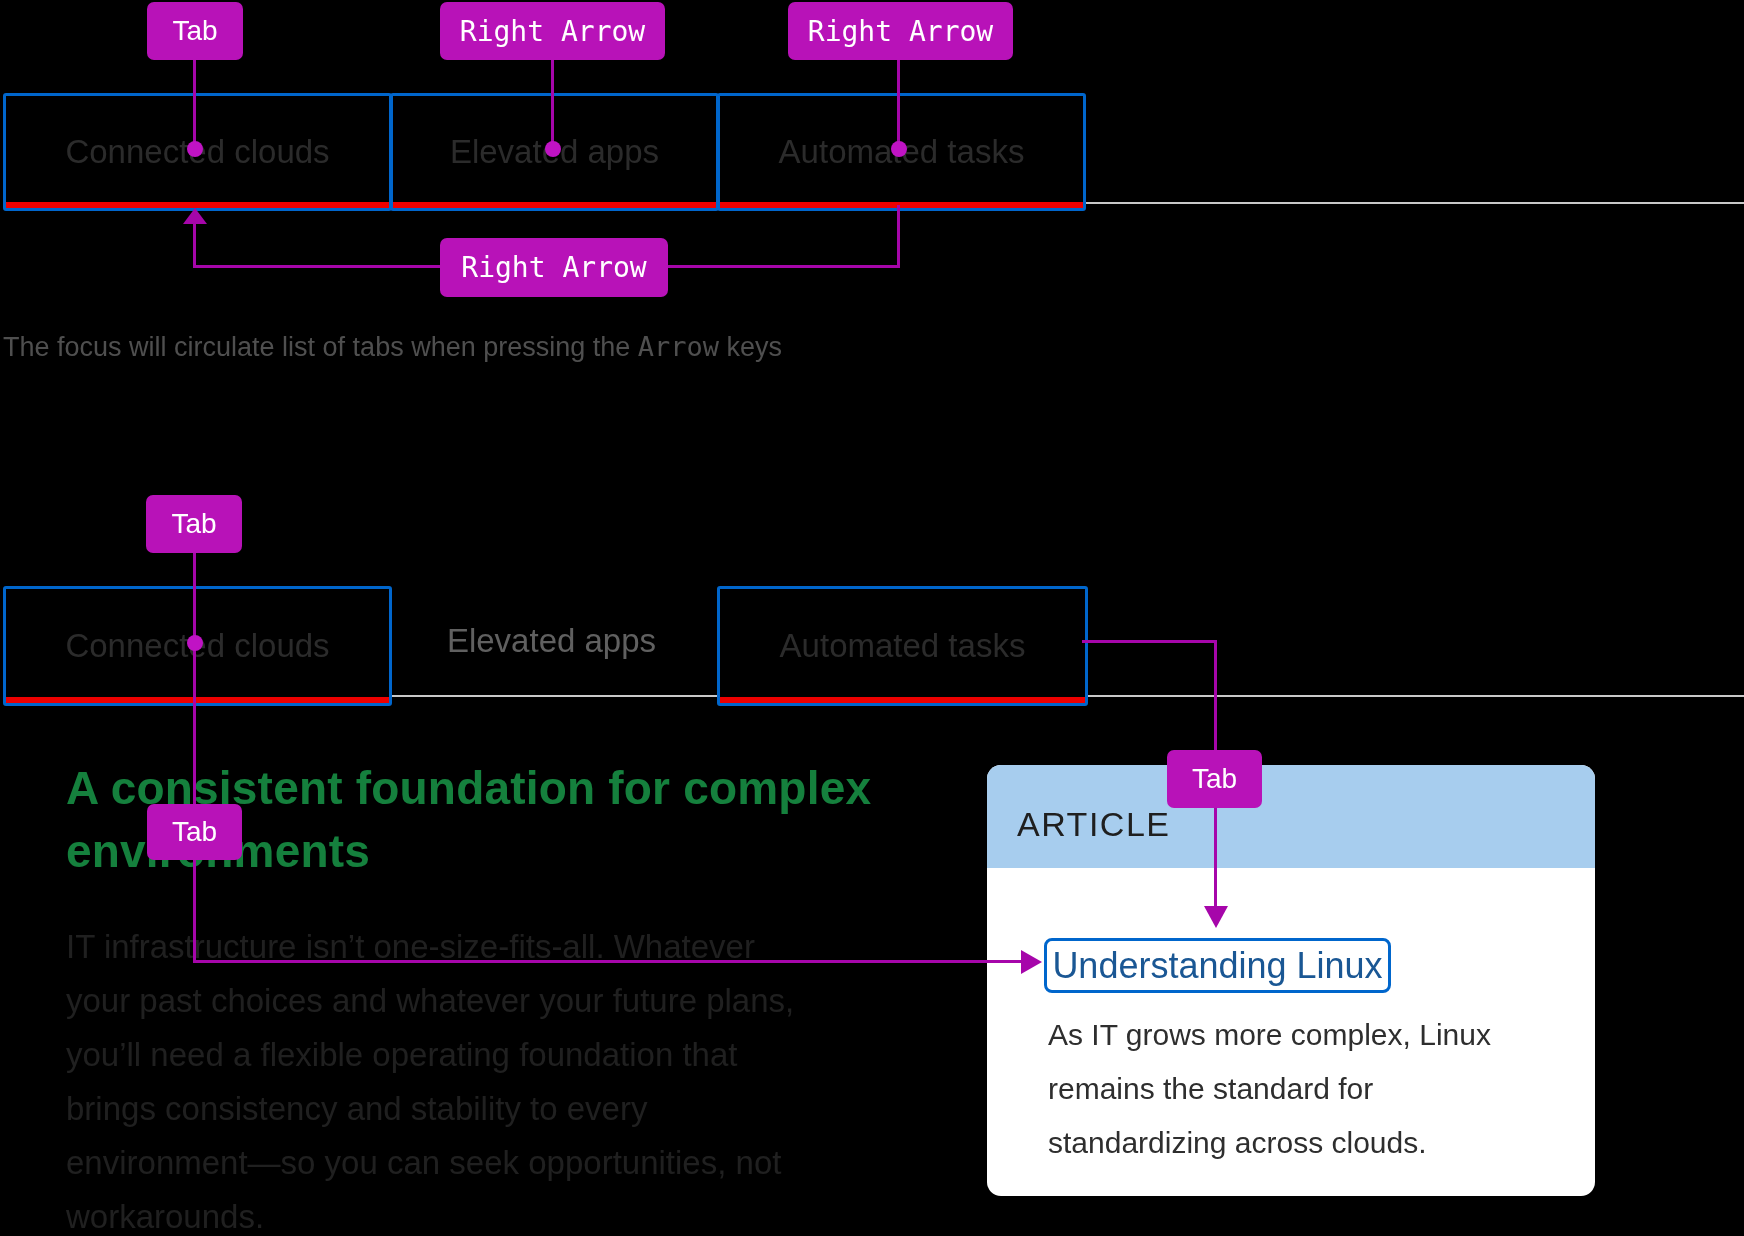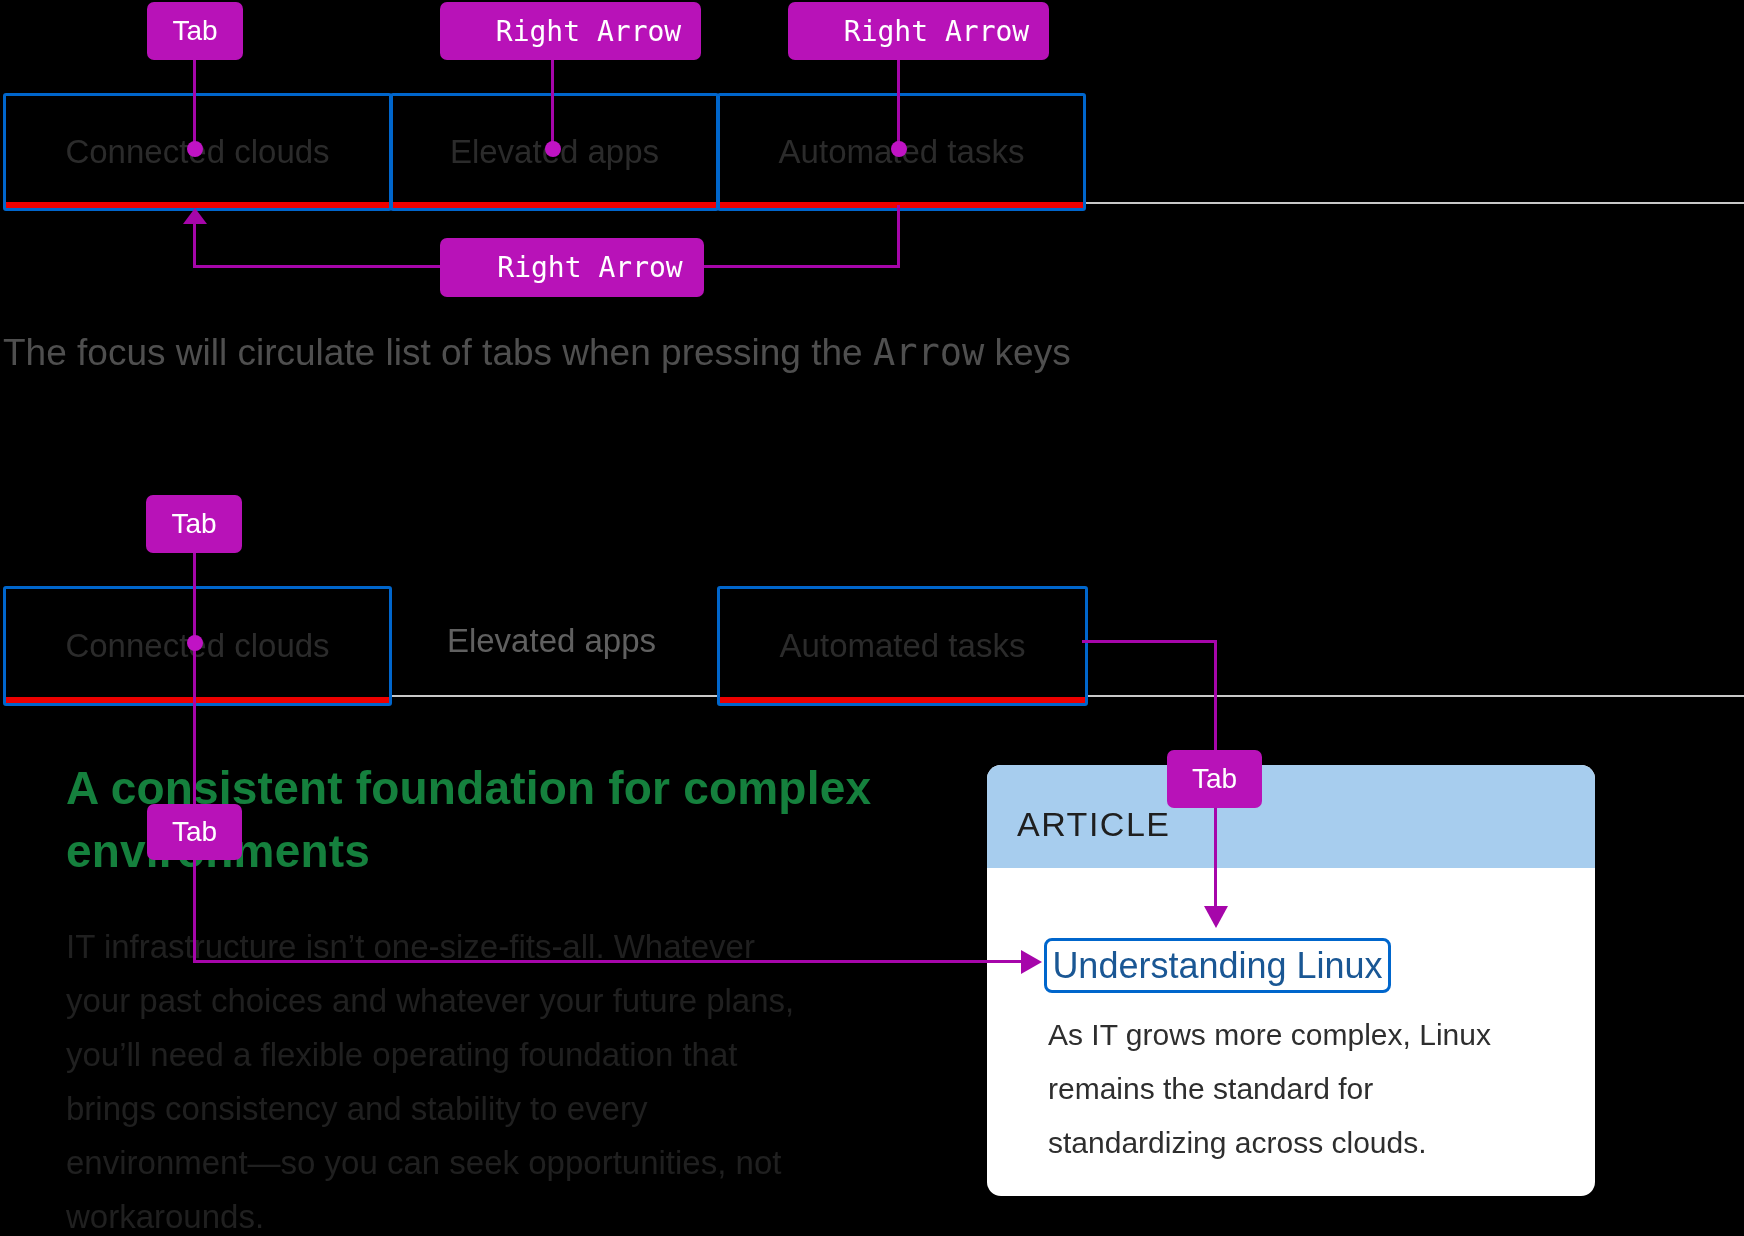--- a/index.html
+++ b/index.html
@@ -2,40 +2,40 @@
 <html><head>
 <meta charset="utf-8">
 <style>
   html,body{margin:0;padding:0;background:#000;}
   #stage{position:relative;width:1744px;height:1236px;background:#000;overflow:hidden;
          font-family:"Liberation Sans",sans-serif;}
   
   .kbd{position:absolute;background:#b812b8;color:#fff;border-radius:7px;
        display:flex;align-items:center;justify-content:center;
        font-size:28px;z-index:40;}
-  .kbd.mono{font-family:"DejaVu Sans Mono",monospace;padding-left:36px;}
+  .kbd.mono{font-family:"DejaVu Sans Mono",monospace;}
   
   .tab-box{position:absolute;background:#000;border:3px solid #0066cc;border-radius:3px;
            display:flex;align-items:center;justify-content:center;
            font-size:33px;color:#2b2b2b;z-index:10;}
   .red-bar{position:absolute;left:0;right:0;bottom:0;height:6px;background:#ee0000;}
   .ghost-tab{position:absolute;display:flex;align-items:center;justify-content:center;
              font-size:33px;color:#606060;z-index:10;}
   
   .line{position:absolute;background:#a606aa;z-index:20;}
   .grayline{position:absolute;background:#c8c8c8;height:2px;z-index:5;}
   .dot{position:absolute;width:16px;height:16px;border-radius:50%;background:#c013c4;z-index:30;}
   .arr-up{position:absolute;width:0;height:0;border-left:12px solid transparent;
           border-right:12px solid transparent;border-bottom:16px solid #a606aa;z-index:20;}
   .arr-down{position:absolute;width:0;height:0;border-left:12px solid transparent;
             border-right:12px solid transparent;border-top:22px solid #a606aa;z-index:35;}
   .arr-right{position:absolute;width:0;height:0;border-top:12px solid transparent;
              border-bottom:12px solid transparent;border-left:21px solid #a606aa;z-index:35;}
   
-  .caption{position:absolute;font-size:37px;color:#4f4f4f;z-index:10;}
+  .caption{position:absolute;font-size:27px;color:#4f4f4f;z-index:10;}
   .caption .mono{font-family:"DejaVu Sans Mono",monospace;}
   .heading{position:absolute;font-size:46px;line-height:63px;color:#15803d;
            font-weight:bold;letter-spacing:0.2px;z-index:8;}
   .para{position:absolute;font-size:33px;line-height:54px;color:#202020;z-index:8;}
   .lines{white-space:pre-line;}
   
   .card{position:absolute;left:987px;top:765px;width:608px;height:431px;background:#fff;
         border-radius:14px;z-index:25;}
   .card-header{position:absolute;left:0;top:0;right:0;height:103px;background:#a7cdee;
                border-radius:14px 14px 0 0;}

